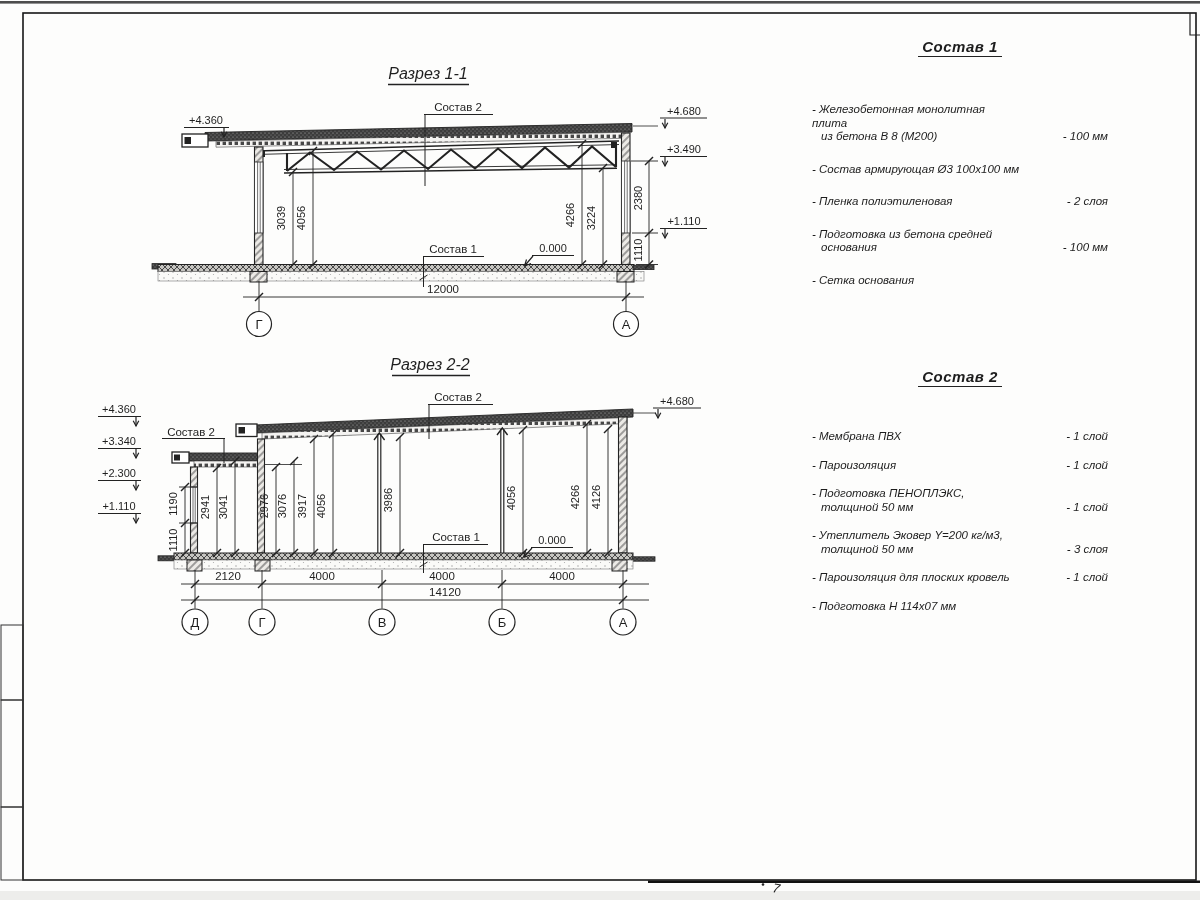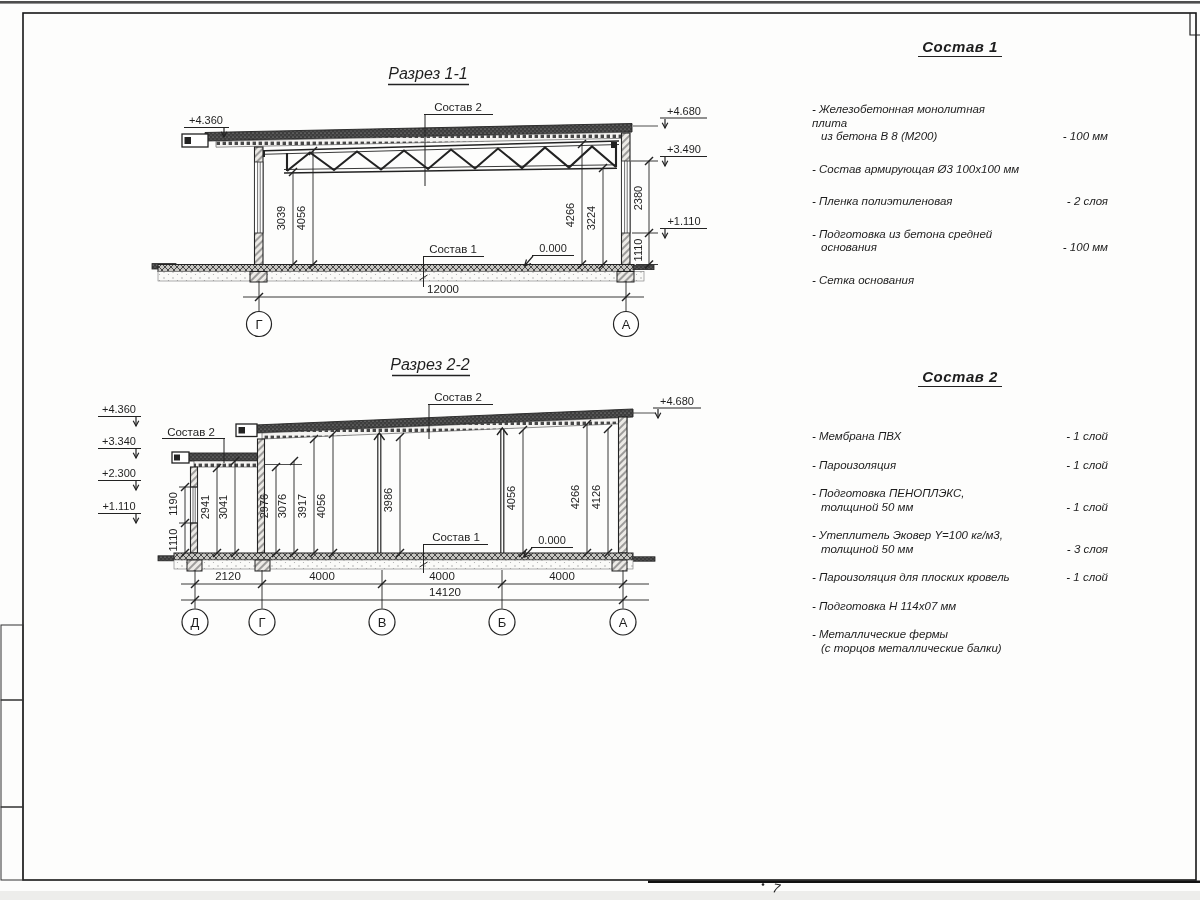--- a/index.html
+++ b/index.html
@@ -443,40 +443,33 @@
       </div>
       <div class="mat-item">
         <div class="mat-text">
             <div>- Подготовка ПЕНОПЛЭКС,</div>
             <div class="mat-line2">толщиной 50 мм</div>
           </div>
         <div class="mat-val">- 1 слой</div>
       </div>
       <div class="mat-item">
         <div class="mat-text">
-            <div>- Утеплитель Эковер Y=100 кг/м3,</div>
+            <div>- Утеплитель Эковер Y=200 кг/м3,</div>
             <div class="mat-line2">толщиной 50 мм</div>
           </div>
         <div class="mat-val">- 3 слоя</div>
       </div>
       <div class="mat-item">
         <div class="mat-text">
             <div>- Пароизоляция для плоских кровель</div>
           </div>
         <div class="mat-val">- 1 слой</div>
       </div>
       <div class="mat-item">
         <div class="mat-text">
             <div>- Подготовка Н 114х07 мм</div>
-          </div>
-
-      </div>
-      <div class="mat-item">
-        <div class="mat-text">
-            <div>- Металлические фермы</div>
-            <div class="mat-line2">(с торцов металлические балки)</div>
           </div>
 
       </div>
     </div>
   </div>
 
 </div>
 
 </body></html>

